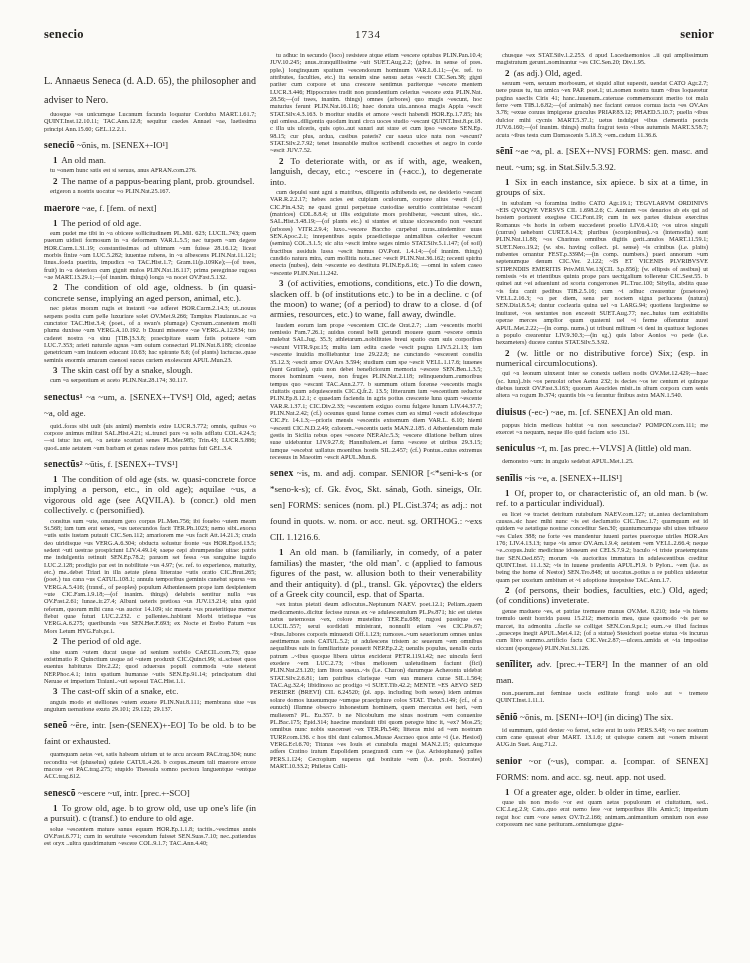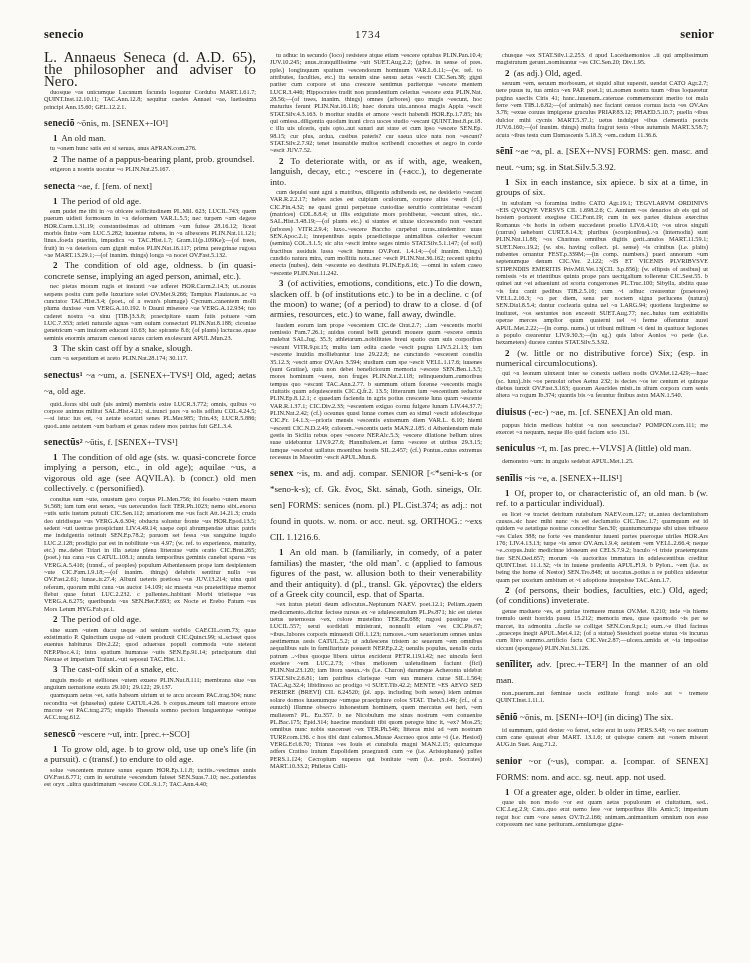--- a/index.html
+++ b/index.html
@@ -20,21 +20,21 @@
   .cols{
     display:flex;gap:14px;
     padding:9px 27px 0 44px;
   }
   .col{
     width:212px;min-width:212px;
     height:892px;overflow:hidden;
     text-align:justify;
   }
   .col p{margin:0;}
-  p.def{font-size:15px;line-height:12px;margin-bottom:1px;}
+  p.def{font-size:10px;line-height:19px;margin-bottom:1px;margin-top:20px;}
   p.head{font-size:9px;line-height:16px;margin:5px 0 1px;}
   .hw{font-weight:bold;font-size:9.6px;letter-spacing:.2px;}
   p.sense{font-size:9px;line-height:10.4px;text-indent:9px;margin:2px 0 1px;}
   .sn{font-weight:bold;padding-right:2px;}
   p.q{
     font-size:6.25px;line-height:7.35px;text-indent:6px;
     margin-bottom:1px;color:#2a2824;
     word-spacing:.4px;
   }
 </style>
@@ -49,36 +49,37 @@
   </div>
   <div class="cols" id="columns">
       <div class="col">
         <p class="def">L. Annaeus Seneca (d. A.D. 65), the philosopher and adviser to Nero.</p>
         <p class="q">duosque ~as unicumque Lucanum facunda loquatur Corduba MART.1.61.7; QUINT.Inst.12.10.11; TAC.Ann.12.8; sequitur caedes Annaei ~ae, laetissima principi Ann.15.60; GEL.12.2.1.</p>
         <p class="head"><span class="hw">seneciō</span> ~ōnis, m. [SENEX+-IO¹]</p>
         <p class="sense"><span class="sn">1</span> An old man.</p>
         <p class="q">tu ~onem hunc satis est si seruas, anus AFRAN.com.276.</p>
         <p class="sense"><span class="sn">2</span> The name of a pappus-bearing plant, prob. groundsel.</p>
         <p class="q">erigeron a nostris uocatur ~o PLIN.Nat.25.167.</p>
-        <p class="head"><span class="hw">senecta</span> ~ae, f. [fem. of next]</p>
+        <p class="head"><span class="hw">maerore</span> ~ae, f. [fem. of next]</p>
         <p class="sense"><span class="sn">1</span> The period of old age.</p>
         <p class="q">eam pudet me tibi in ~a obicere sollicitudinem PL.Mil. 623; LUCIL.743; quem puerum uidisti formosum in ~a deformem VAR.L.5.5; nec turpem ~am degere HOR.Carm.1.31.19; constantissimas ad ultimam ~am fuisse 28.16.12; liceat morbis finire ~am LUC.5.282; iuuentae rubens, in ~a albescens PLIN.Nat.11.121; linus..foeda pueritia, impudica ~a TAC.Hist.1.7; Gram.11(p.109Ke);—(of trees, fruit) in ~a deteriora cum gignit malos PLIN.Nat.16.117; prima peregrinae rugosa ~ae MART.13.29.1;—(of inanim. things) longa ~a nocet OV.Fast.5.132.</p>
         <p class="sense"><span class="sn">2</span> The condition of old age, oldness. b (in quasi-concrete sense, implying an aged person, animal, etc.).</p>
         <p class="q">nec pietas moram rugis et instanti ~ae adferet HOR.Carm.2.14.3; ut..nouus serpens posita cum pelle luxuriare solet OV.Met.9.266; Tampius Flauianus..ac ~a cunctator TAC.Hist.3.4; (poet., of a swan's plumage) Cycnum..canentem molli pluma duxisse ~am VERG.A.10.192. b Dauni miserere ~ae VERG.A.12.934; tuo caderet nostra ~a sinu [TIB.]3.3.8; praecipitare suam fatis potuere ~am LUC.7.353; arieti naturale agnas ~am ouium consectari PLIN.Nat.8.188; ciconiae genetricum ~am inuicem educant 10.63; hac spirante 8.6; (of plants) lactucae..quae seminis enormis amaram caenosi sucus cariem exolescunt APUL.Mun.23.</p>
         <p class="sense"><span class="sn">3</span> The skin cast off by a snake, slough.</p>
         <p class="q">cum ~a serpentium et aceto PLIN.Nat.28.174; 30.117.</p>
         <p class="head"><span class="hw">senectus¹</span> ~a ~um, a. [SENEX+-TVS¹] Old, aged; aetas ~a, old age.</p>
         <p class="q">quid..foras sibi uult (uis animi) membris exire LUCR.3.772; omnis, quibus ~o corpore animus militat SAL.Hist.4.21; si..trunci pars ~a solis adflatu COL.4.24.5;—si istuc ius est, ~a aetate scortari senes PL.Mer.985; Trin.43; LUCR.5.886; quod..ante aetatem ~am barbam et genas radere mos patrius fuit GEL.3.4.</p>
         <p class="head"><span class="hw">senectūs²</span> ~ūtis, f. [SENEX+-TVS¹]</p>
         <p class="sense"><span class="sn">1</span> The condition of old age (sts. w. quasi-concrete force implying a person, etc., in old age); aquilae ~us, a vigorous old age (see AQVILA). b (concr.) old men collectively. c (personified).</p>
         <p class="q">consitus sum ~ute, onustum gero corpus PL.Men.756; ibi fouebo ~utem meam St.568; iam tum erat senex, ~us uerecundos facit TER.Ph.1023; nemo sibi..exorsa ~utis satis iustam putauit CIC.Sen.112; amariorem me ~us facit Att.14.21.3; cruda deo uiridisque ~us VERG.A.6.304; obducta solustur fronte ~us HOR.Epod.13.5; sedent ~uti uestrae prospiciunt LIV.4.49.14; saepe cepi abrumpendae uitae: patris me indulgentia retinuit SEN.Ep.78.2; paruom set fessa ~us sanguine iugulo LUC.2.128; prodigio par est in nobilitate ~us 4.97; (w. ref. to experience, maturity, etc.) me..debet Triari in illa aetate plena litteratae ~utis oratio CIC.Brut.265; (poet.) tua cana ~us CATUL.108.1; annula temporibus geminis canebat sparsa ~us VERG.A.5.416; (transf., of peoples) populum Atheniensem prope iam desipientem ~ute CIC.Fam.1.9.18;—(of inanim. things) delubris sentitur nulla ~us OV.Fast.2.61; lunae..ir.27.4; Albani ueteris pretiosa ~us JUV.13.214; uina quid referam, quorum mihi cana ~us auctor 14.109; sic maesta ~us praeteritique memor flebat quae futuri LUC.2.232. c pallentes..habitant Morbi tristisque ~us VERG.A.6.275; queribunda ~us SEN.Her.F.693; ex Nocte et Erebo Fatum ~us Mors Letum HYG.Fab.pr.1.</p>
         <p class="sense"><span class="sn">2</span> The period of old age.</p>
         <p class="q">sine suam ~utem ducat usque ad senium sorbilo CAECIL.com.73; quae existimatio P. Quinctium usque ad ~utem produxit CIC.Quinct.99; si..scisset quos euentus habiturus Div.2.22; quod aduersus populi commoda ~ute steterat NEP.Phoc.4.1; intra spatium humanae ~utis SEN.Ep.91.14; principatum diui Neruae et imperium Traiani..~uti seposui TAC.Hist.1.1.</p>
         <p class="sense"><span class="sn">3</span> The cast-off skin of a snake, etc.</p>
         <p class="q">anguis modo et stelliones ~utem exuere PLIN.Nat.8.111; membrana siue ~us anguium uernatione exuta 29.101; 29.122; 29.137.</p>
+        <p class="head"><span class="hw">seneō</span> ~ēre, intr. [sen-(SENEX)+-EO] To be old. b to be faint or exhausted.</p>
         <p class="q">quamquam aetas ~et, satis habeam uirium ut te arcu arceam PAC.trag.304; nunc recondita ~et (phaselus) quiete CATUL.4.26. b corpus..meum tali maerore errore macore ~et PAC.trag.275; stupido Thessala somno pectora languentque ~entque ACC.trag.612.</p>
         <p class="head"><span class="hw">senescō</span> ~escere ~uī, intr. [prec.+-SCO]</p>
         <p class="sense"><span class="sn">1</span> To grow old, age. b to grow old, use up one's life (in a pursuit). c (transf.) to endure to old age.</p>
         <p class="q">solue ~escentem mature sanus equum HOR.Ep.1.1.8; tacitis..~escimus annis OV.Fast.6.771; cum in seruitute ~escendum fuisset SEN.Suas.7.10; nec..patiendus est oryx ..ultra quadrimatum ~escere COL.9.1.7; TAC.Ann.4.40;</p>
       </div>
       <div class="col">
         <p class="q">tu adhuc in secundo (loco) resistere atque etiam ~escere optabas PLIN.Pan.10.4; JUV.10.245; anus..tranquillissime ~uit SUET.Aug.2.2; (gdve. in sense of pres. pple.) longinquum spatium ~escendorum hominum VAR.L.6.11;—(w. ref. to attributes, faculties, etc.) ita sensim sine sensu aetas ~escit CIC.Sen.38; gigni pariter cum corpore et una crescere sentimus pariterque ~escere mentem LUCR.3.446; Hippocrates tradit non prandentium celerius ~escere exta PLIN.Nat. 28.56;—(of trees, inanim. things) omnes (arbores) quo magis ~escunt, hoc maturius ferunt PLIN.Nat.16.116; haec donata uia..annosa magis Appia ~escit STAT.Silv.4.3.163. b moritur studiis et amore ~escit habendi HOR.Ep.1.7.85; his qui omissa..diligentia quodam inani circa uoces studio ~escant QUINT.Inst.8.pr.18. c illa uis ulceris, quis opto..aut sanari aut stare et cum ipso ~escere SEN.Ep. 98.15; cur plus, ardua, casibus pateris? cur saeua uice nata non ~escunt? STAT.Silv.2.7.92; tenet insanabile multos scribendi cacoethes et aegro in corde ~escit JUV.7.52.</p>
         <p class="sense"><span class="sn">2</span> To deteriorate with, or as if with, age, weaken, languish, decay, etc.; ~escere in (+acc.), to degenerate into.</p>
         <p class="q">cum depulsi sunt agni a matribus, diligentia adhibenda est, ne desiderio ~escant VAR.R.2.2.17; hebes acies est cuipiam oculorum, corpore alius ~escit (cf.) CIC.Fin.4.32; ne quasi graui perpetuae custodiae seruitio contristatae ~escant (matrices) COL.8.8.4; ut illis exiguitate mors prohibetur, ~escunt uires, sic.. SAL.Hist.3.48.19;—(of plants etc.) si stantes et uiuae siccescendo non ~escunt (arbores) VITR.2.9.4; luxo..~escere Baccho carpebat raras..uindemitor uuas SEN.Apoc.2.1; inrepentibus aquis praedictisque animalibus celeriter ~escunt (semina) COL.3.1.5; sic alta ~escit imbre seges nimio STAT.Silv.5.1.147; (of soil) fructibus assiduis lassa ~escit humus OV.Pont. 1.4.14;—(of inanim. things) candido natura mira, cum mollitia nota..nec ~escit PLIN.Nat.36.162; recenti spiritu enecta (nubes), dein ~escente eo destituta PLIN.Ep.6.16; —omni in salem caseo ~escente PLIN.Nat.11.242.</p>
         <p class="sense"><span class="sn">3</span> (of activities, emotions, conditions, etc.) To die down, slacken off. b (of institutions etc.) to be in a decline. c (of the moon) to wane; (of a period) to draw to a close. d (of armies, resources, etc.) to wane, fall away, dwindle.</p>

